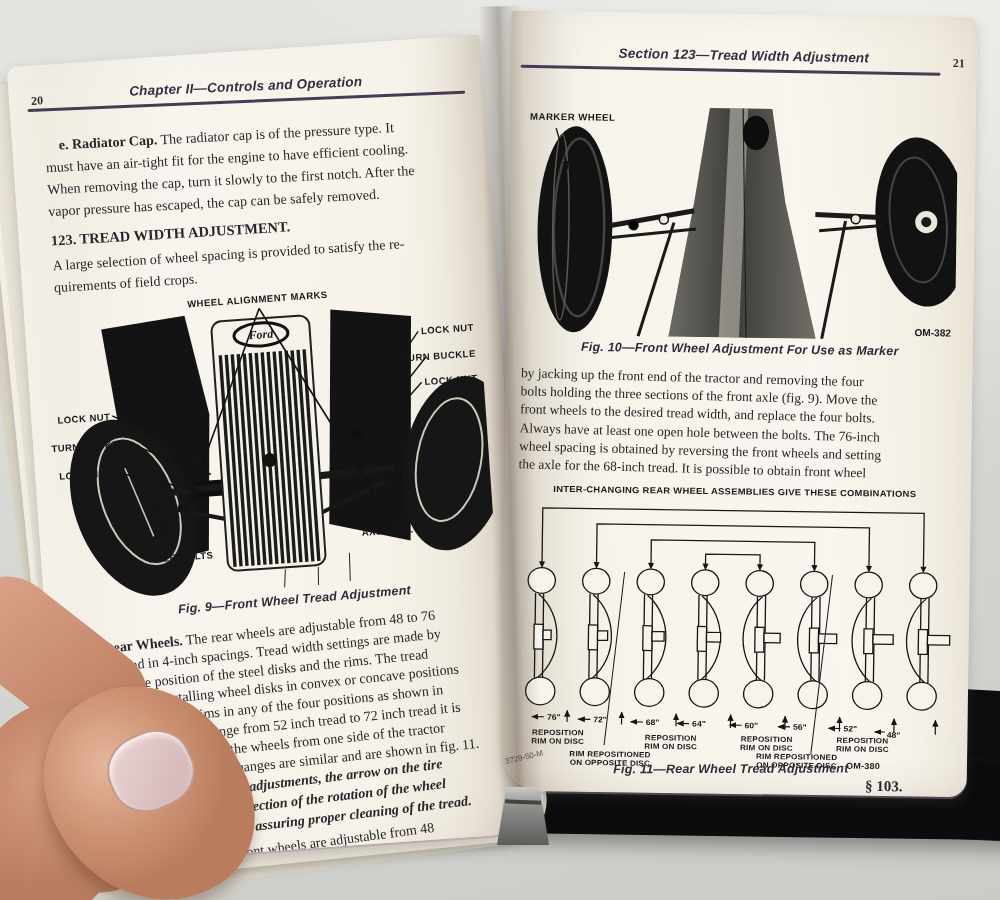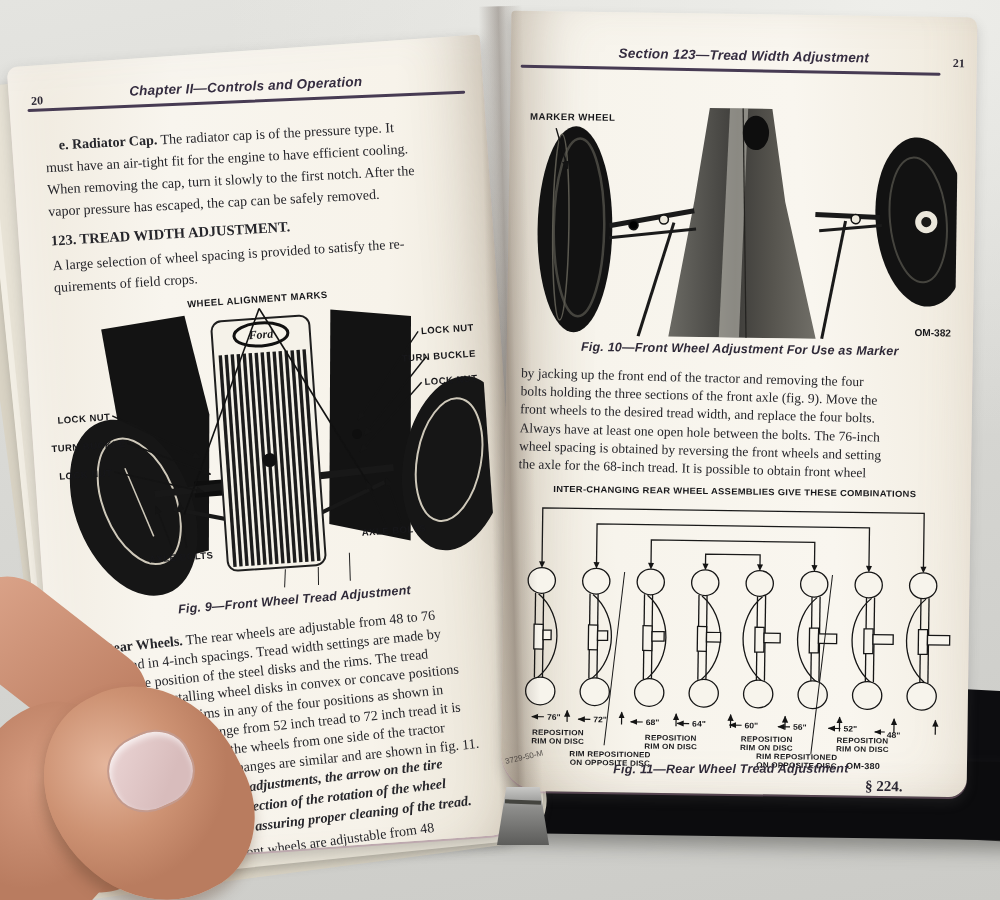--- a/index.html
+++ b/index.html
@@ -433,21 +433,21 @@
         <text x="100" y="288" class="fl8">RIM REPOSITIONED</text>
         <text x="100" y="297" class="fl8">ON OPPOSITE DISC</text>
         <text x="285" y="288" class="fl8">RIM REPOSITIONED</text>
         <text x="285" y="297" class="fl8">ON OPPOSITE DISC</text>
       </g>
       <text x="334" y="297" class="fl8" style="font-size:9px;">OM-380</text>
     </svg>
 
     <div class="blk" style="left:4px;top:744px;width:20px;font-family:'Liberation Sans',sans-serif;font-size:8px;color:#55514e;transform:rotate(-14deg);white-space:nowrap;">3729-50-M</div>
     <div class="blk caption" style="left:40px;top:748px;width:380px;transform:rotate(-1deg);">Fig. 11—Rear Wheel Tread Adjustment</div>
-    <div class="blk footerline" style="right:64px;top:762px;">§ 224.</div>
+    <div class="blk footerline" style="right:64px;top:762px;">§ 103.</div>
   </div>
 
   <div class="abs gutter"></div>
 
   <div class="abs clip"></div>
   <div class="abs clip-line"></div>
 
   <div>
     <div class="abs finger-a"></div>
     <div class="abs finger-b"></div>

